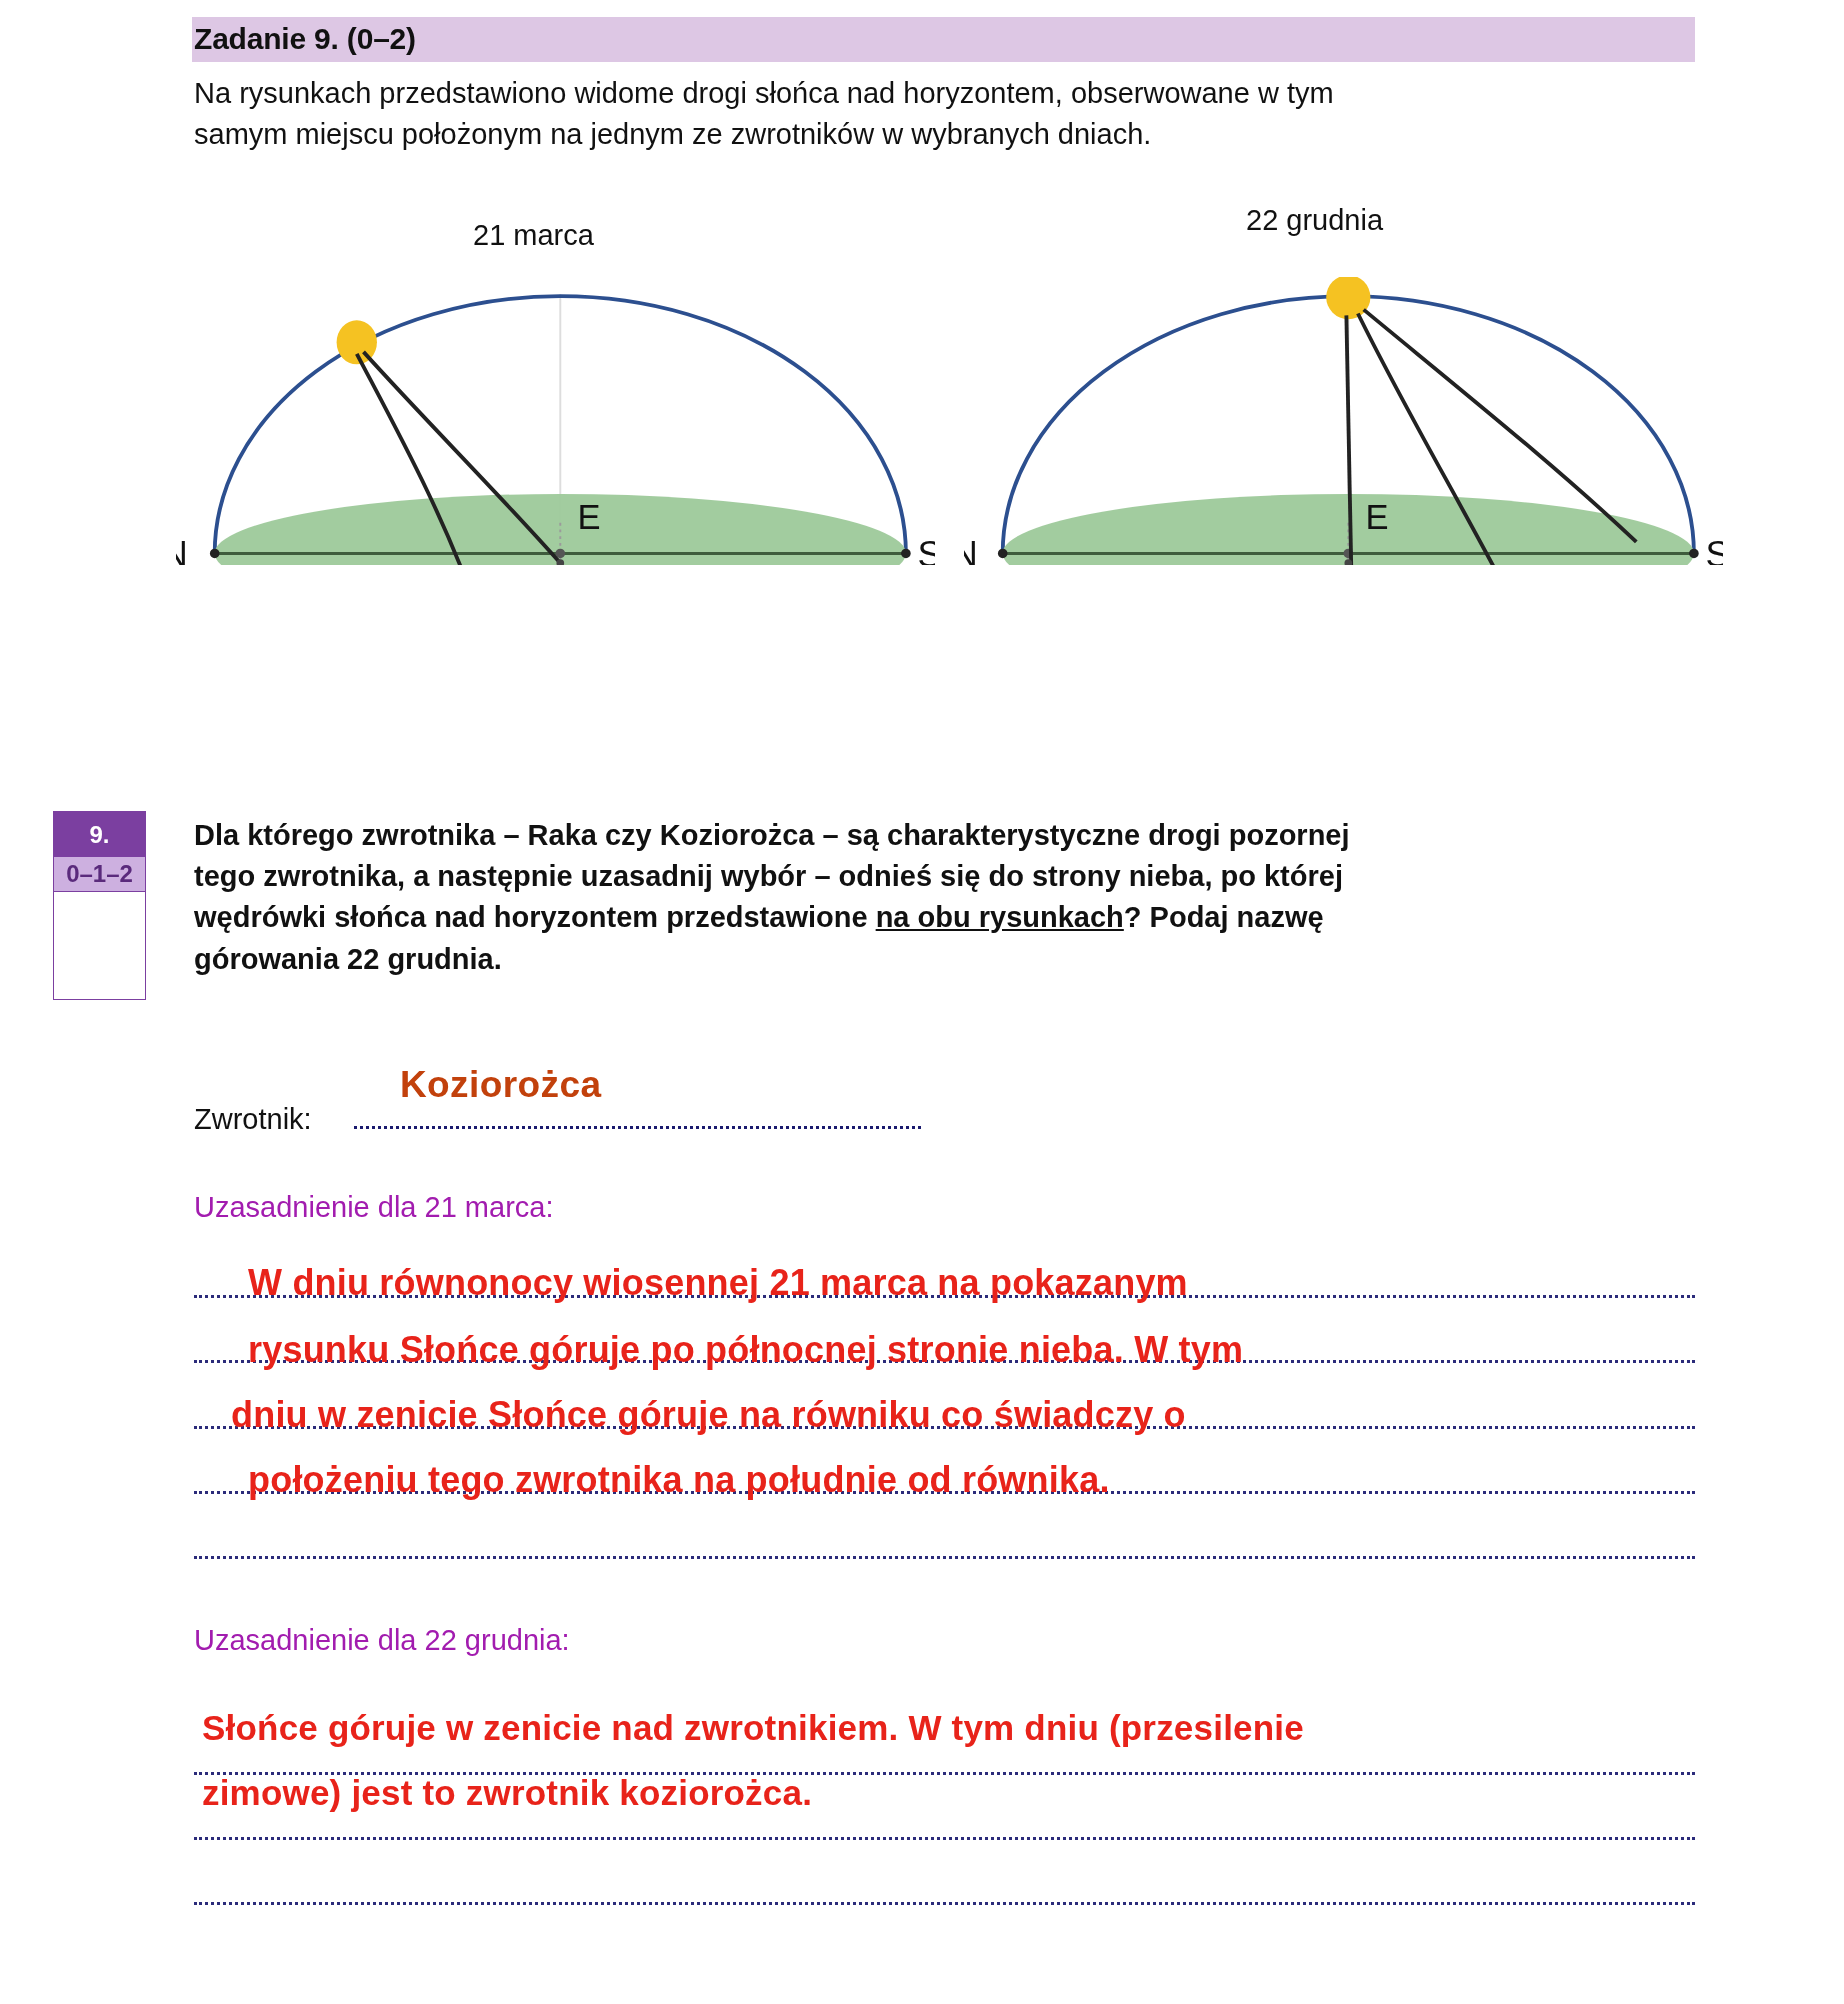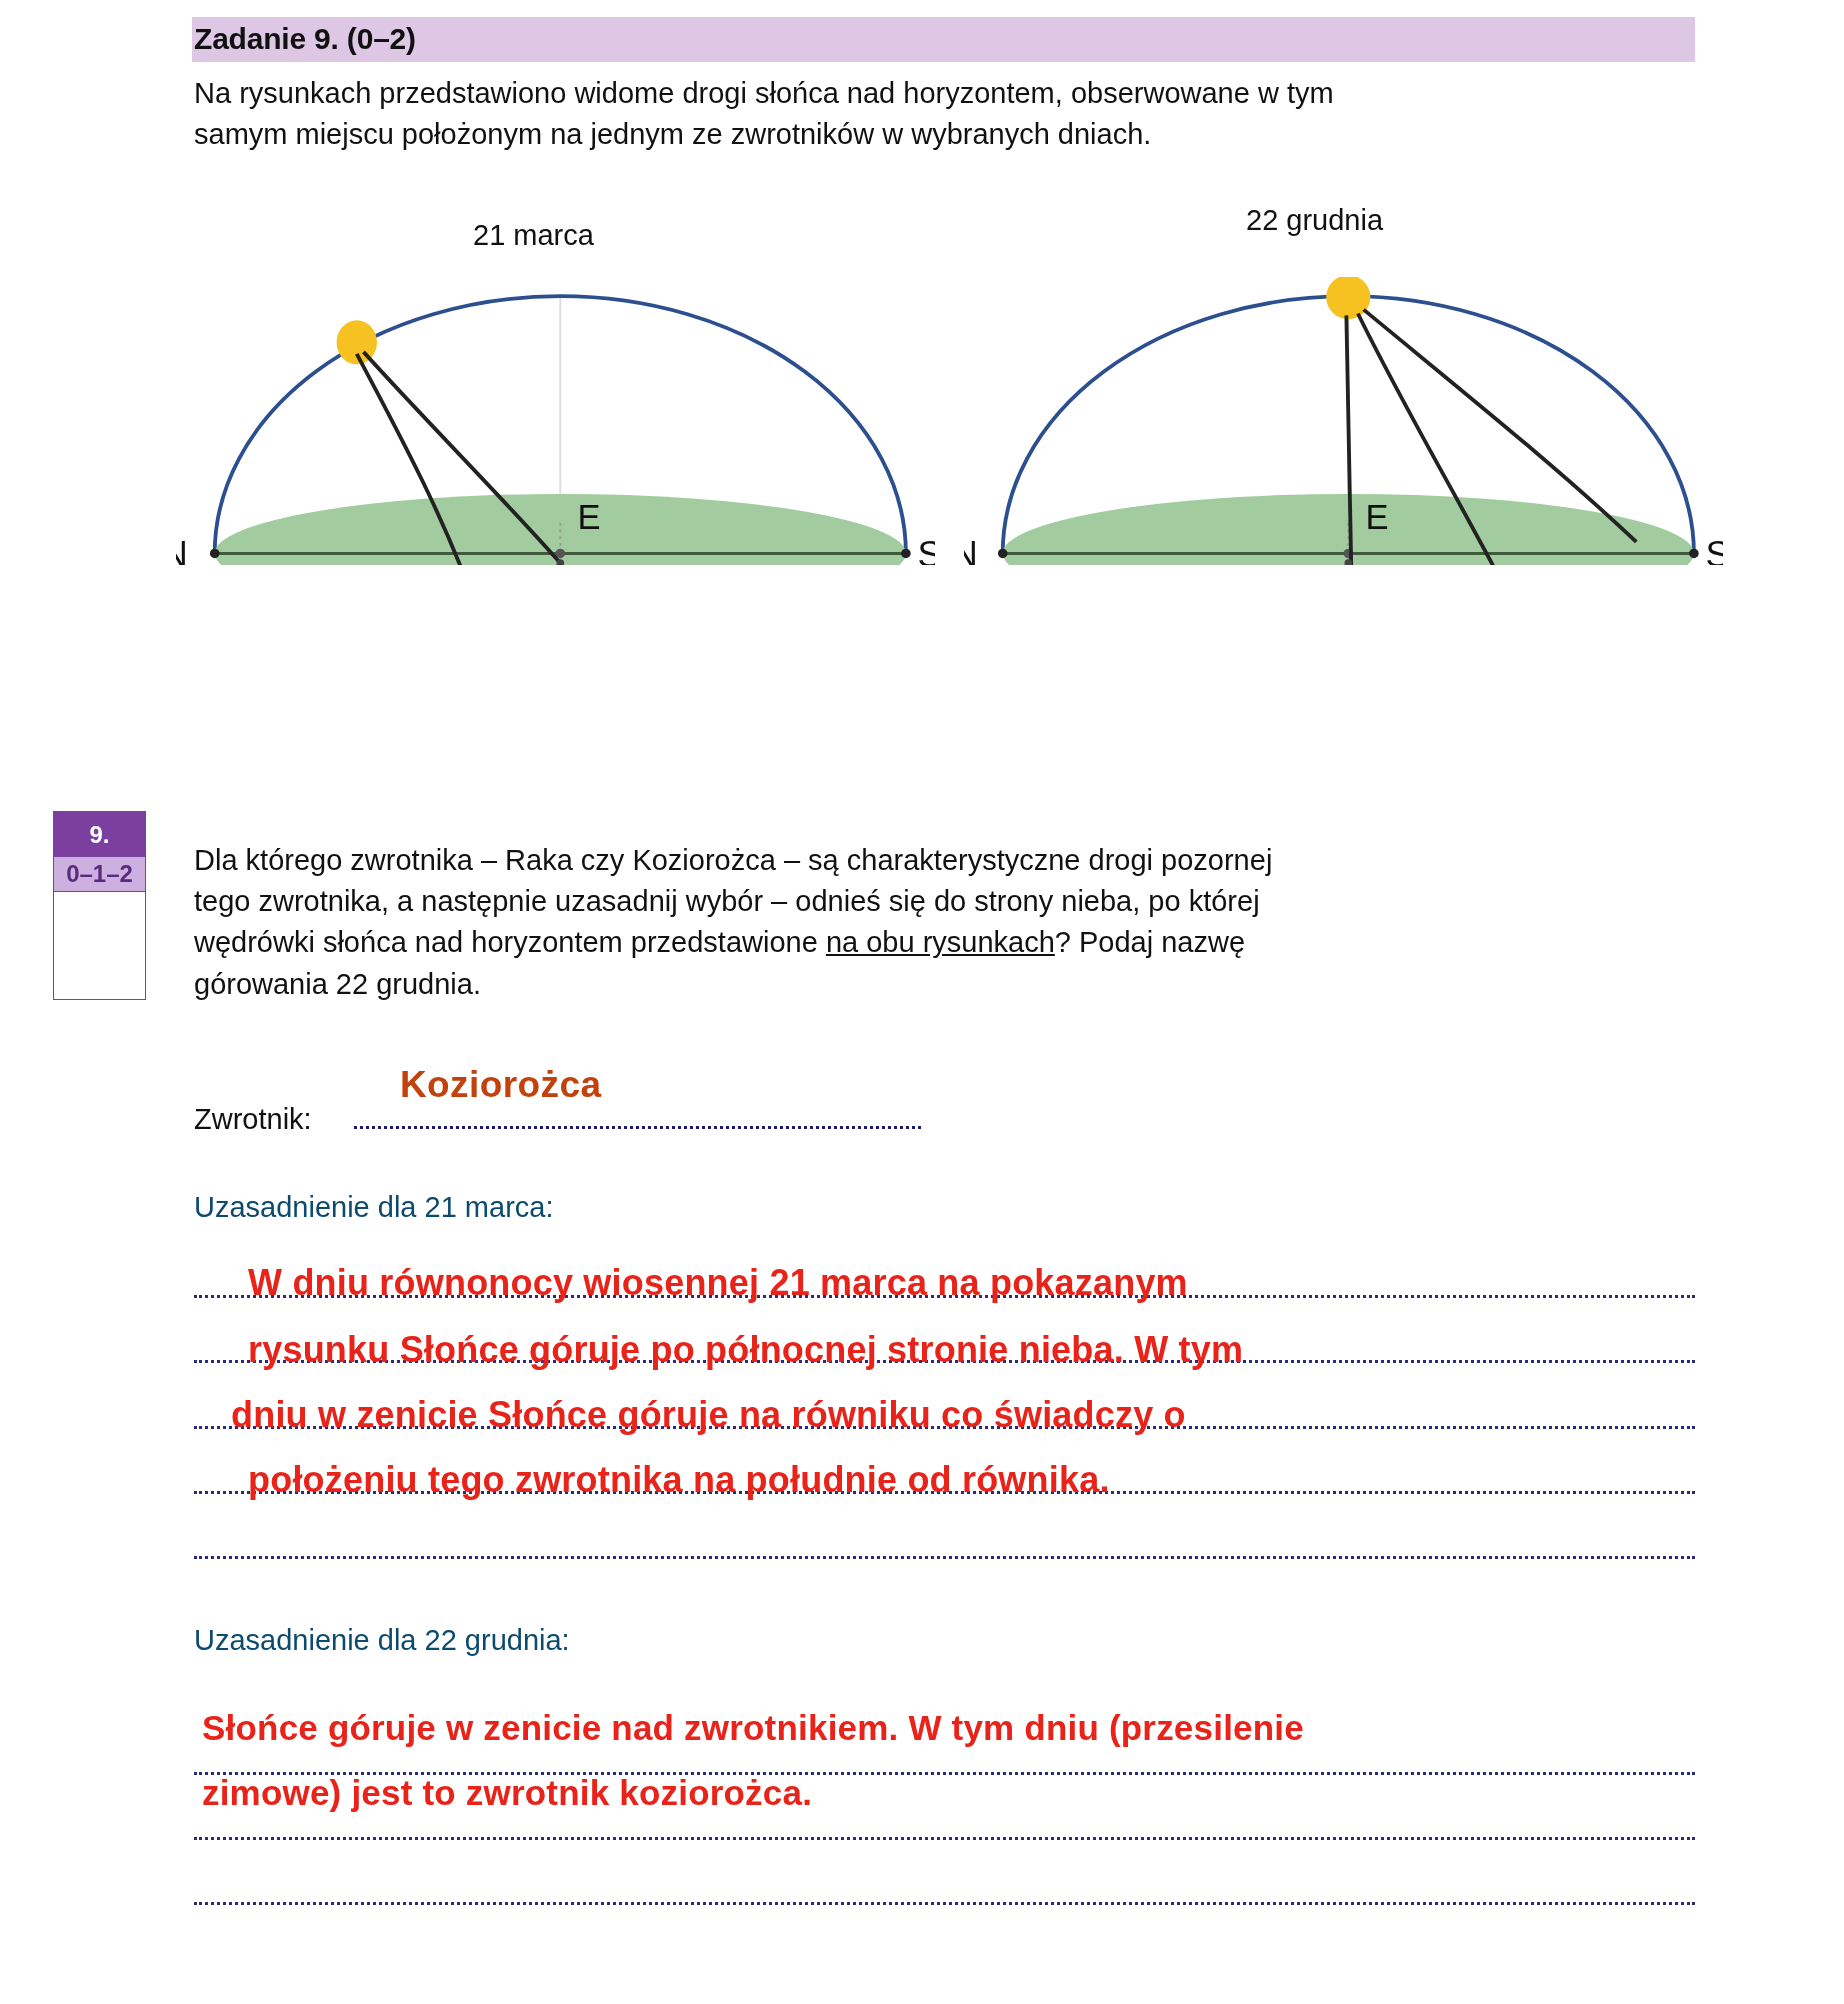--- a/index.html
+++ b/index.html
@@ -106,24 +106,24 @@
     display:flex;align-items:center;justify-content:center;
     border-bottom:1.9px solid #7b3fa0;
     box-sizing:border-box;
   }
   .scorebox .blank{height:92px;background:#fff;}
 
   
   .question{
     position:absolute;
     left:194px;
-    top:840px;
+    top:815px;
     width:1446px;
     font-size:29px;
-    font-weight:normal;
+    font-weight:bold;
     line-height:1.42;
     color:#111;
   }
   .question u{text-decoration:underline;}
 
   
   .zw-label{
     position:absolute;
     left:194px;
     top:1103px;
@@ -145,21 +145,21 @@
     font-weight:bold;
     color:#c2410c;
     letter-spacing:0.4px;
   }
 
   
   .uzas{
     position:absolute;
     left:194px;
     font-size:29px;
-    color:#0c4a6e;
+    color:#a21caf;
   }
   .uzas-1{top:1191px;}
   .uzas-2{top:1624px;}
 
   
   .rule{
     position:absolute;
     left:194px;
     width:1501px;
     border-bottom:3.8px dotted #2b2b7a;

